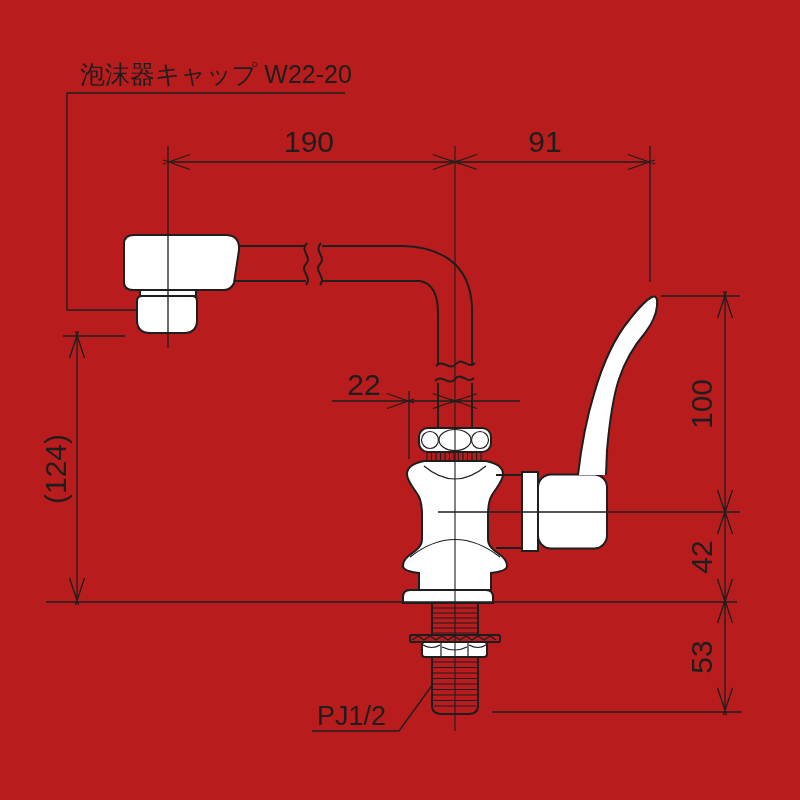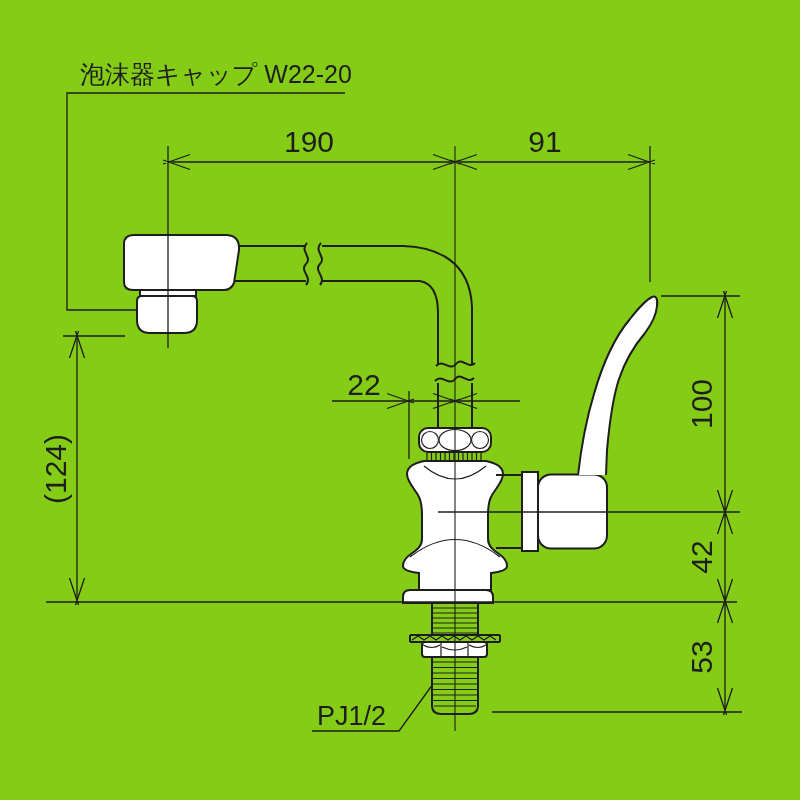--- a/index.html
+++ b/index.html
@@ -1,16 +1,16 @@
 <!DOCTYPE html>
 <html><head>
 <meta charset="utf-8">
 <style>
   html,body{margin:0;padding:0;background:#ffffff;}
-  .canvas{position:relative;width:800px;height:800px;background:#84cc16;overflow:hidden;
+  .canvas{position:relative;width:800px;height:800px;background:#b91c1c;overflow:hidden;
           font-family:"Liberation Sans", sans-serif;}
   svg{display:block;}
   text{fill:#1e1e1e;font-family:"Liberation Sans", sans-serif;}
   .dim-text{font-size:30px;}
   .callout-text{font-size:25px;}
   .pj-text{font-size:27px;}
   .obj{fill:#ffffff;stroke:#1e1e1e;stroke-width:2;}
   .obj-line{fill:none;stroke:#1e1e1e;stroke-width:2;}
   .obj-thin{fill:none;stroke:#1e1e1e;stroke-width:1.2;}
   .dim{fill:none;stroke:#1e1e1e;stroke-width:1.3;}

